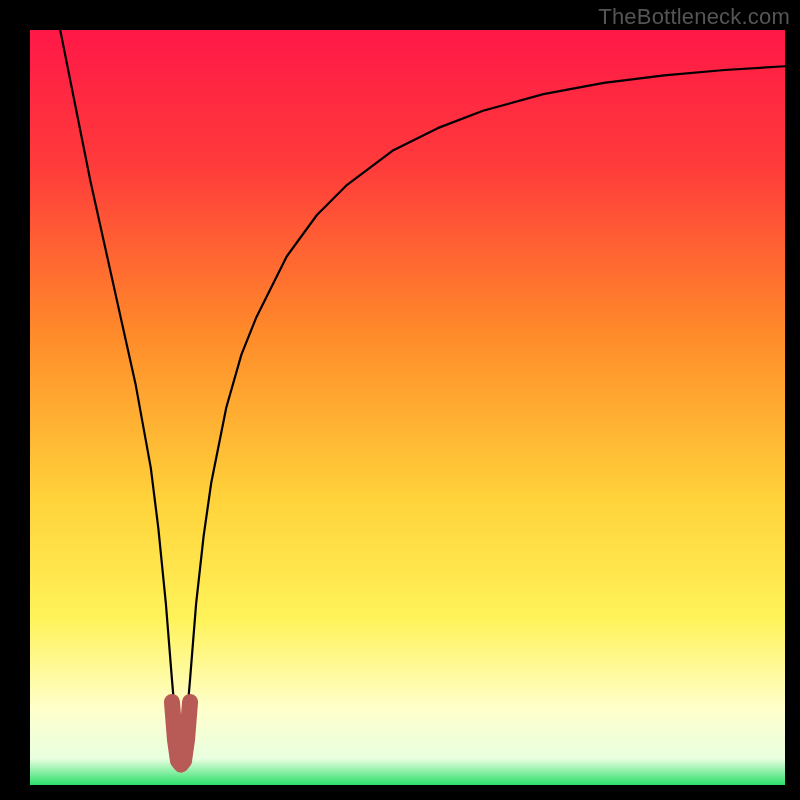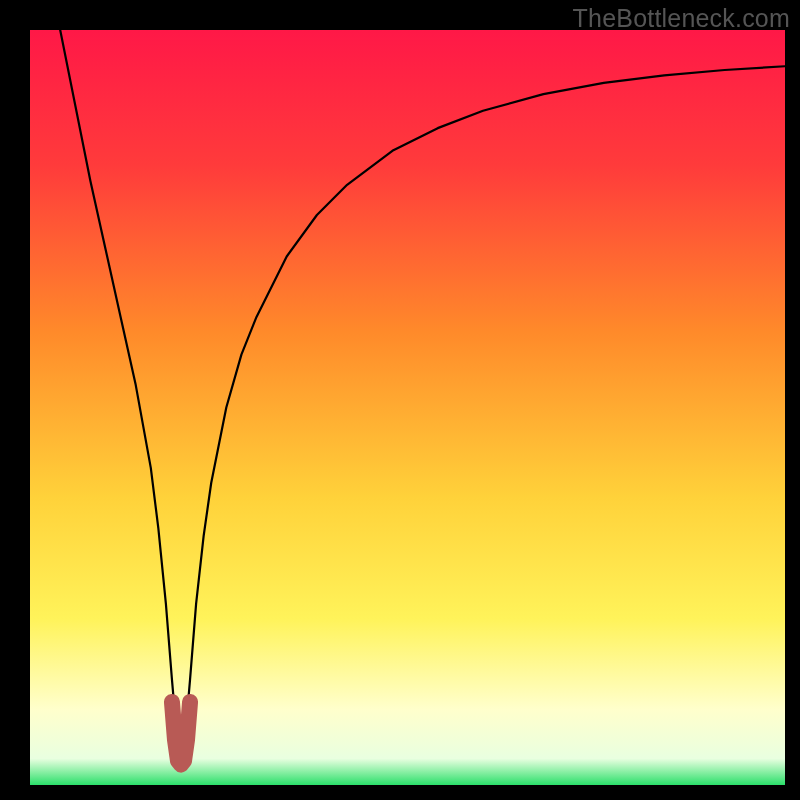--- a/index.html
+++ b/index.html
@@ -23,21 +23,21 @@
     top: 30px;
     width: 755px;
     height: 755px;
     overflow: hidden;
   }
   .watermark {
     position: absolute;
     top: 4px;
     right: 10px;
     color: #555;
-    font-size: 25px;
+    font-size: 22px;
     font-weight: 500;
     letter-spacing: 0.2px;
     z-index: 10;
   }
   svg { display: block; }
 </style>
 </head>
 <body>
 
 <div class="frame">

